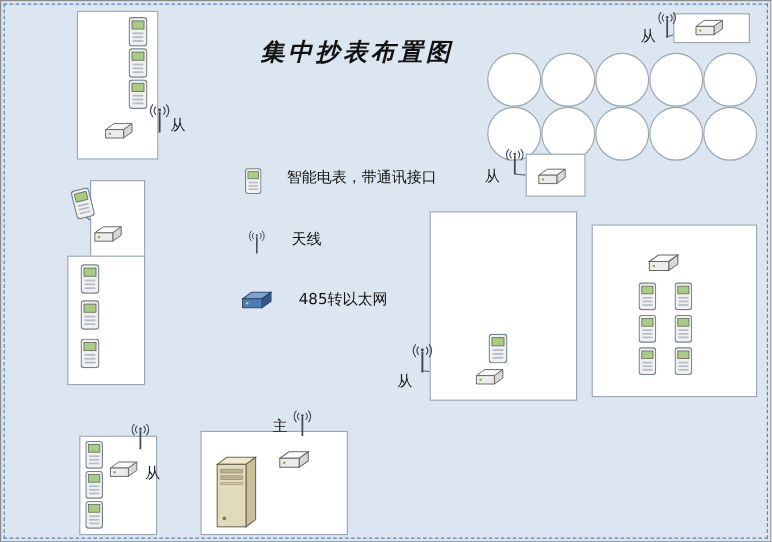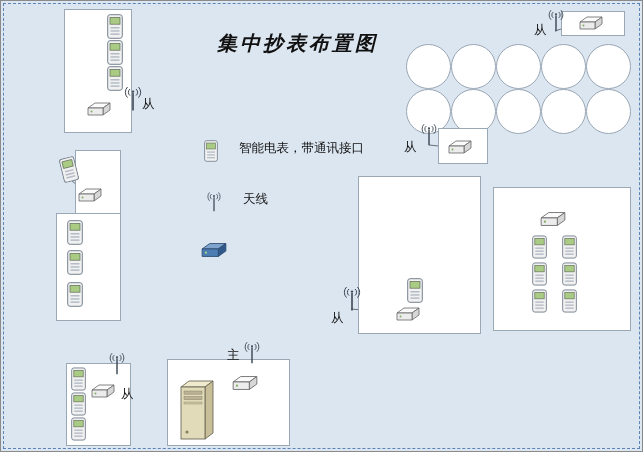--- a/index.html
+++ b/index.html
@@ -190,20 +190,21 @@
   <div class="legend-item" style="left:205px;top:190px">
     <svg width="16" height="22">
         <use href="#sym-antenna"></use>
       </svg>
     <span>天线</span>
   </div>
   <div class="legend-item" style="left:199px;top:240px">
     <svg width="28" height="18">
         <use href="#sym-device-blue"></use>
       </svg>
+    <span>485转以太网</span>
   </div>
 
   <div class="box" style="left:357px;top:175px;width:123px;height:158px"></div>
   <svg class="icon" style="left:406px;top:277px" width="16" height="25">
       <use href="#sym-meter"></use>
     </svg>
   <svg class="icon" style="left:394px;top:305px" width="26" height="16">
       <use href="#sym-device"></use>
     </svg>
   <svg class="icon" style="left:341px;top:285px" width="20" height="26">

